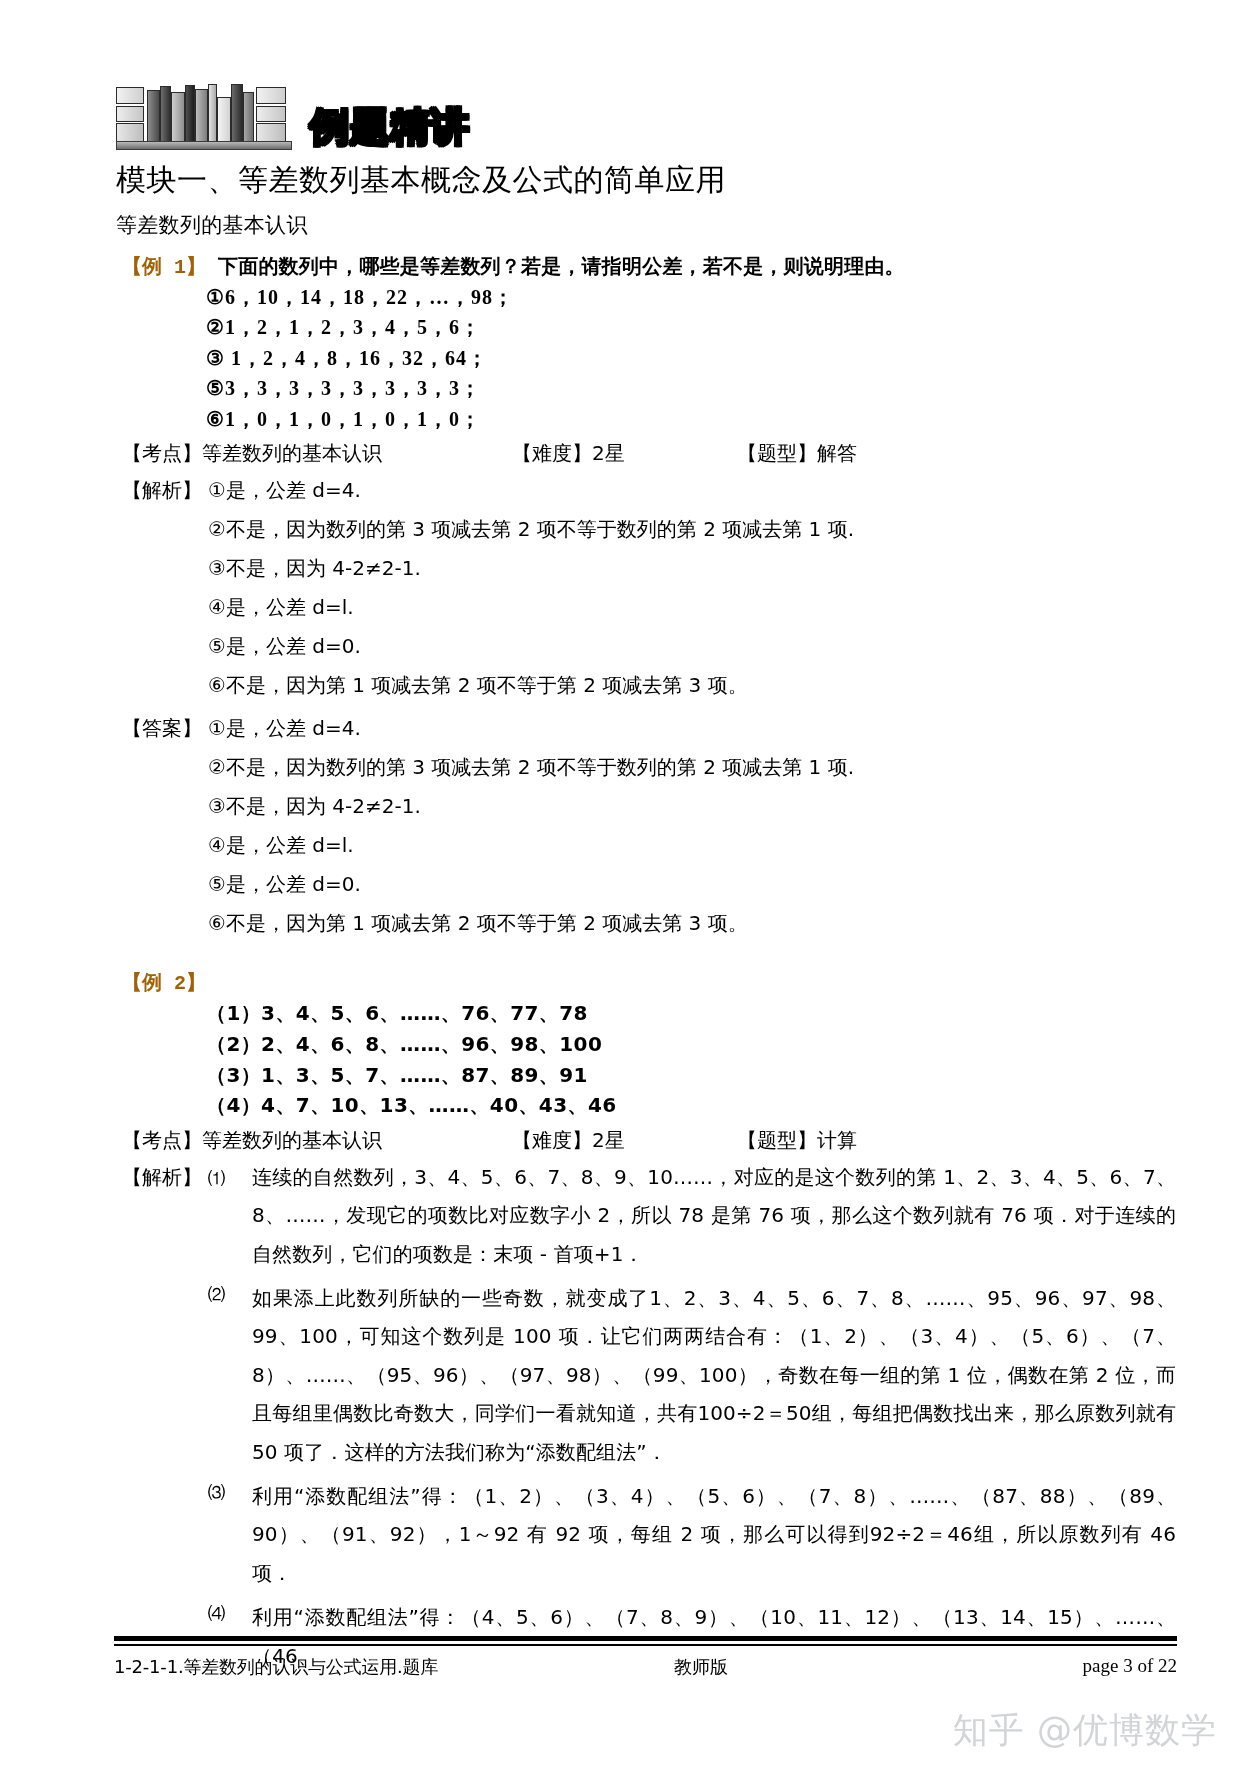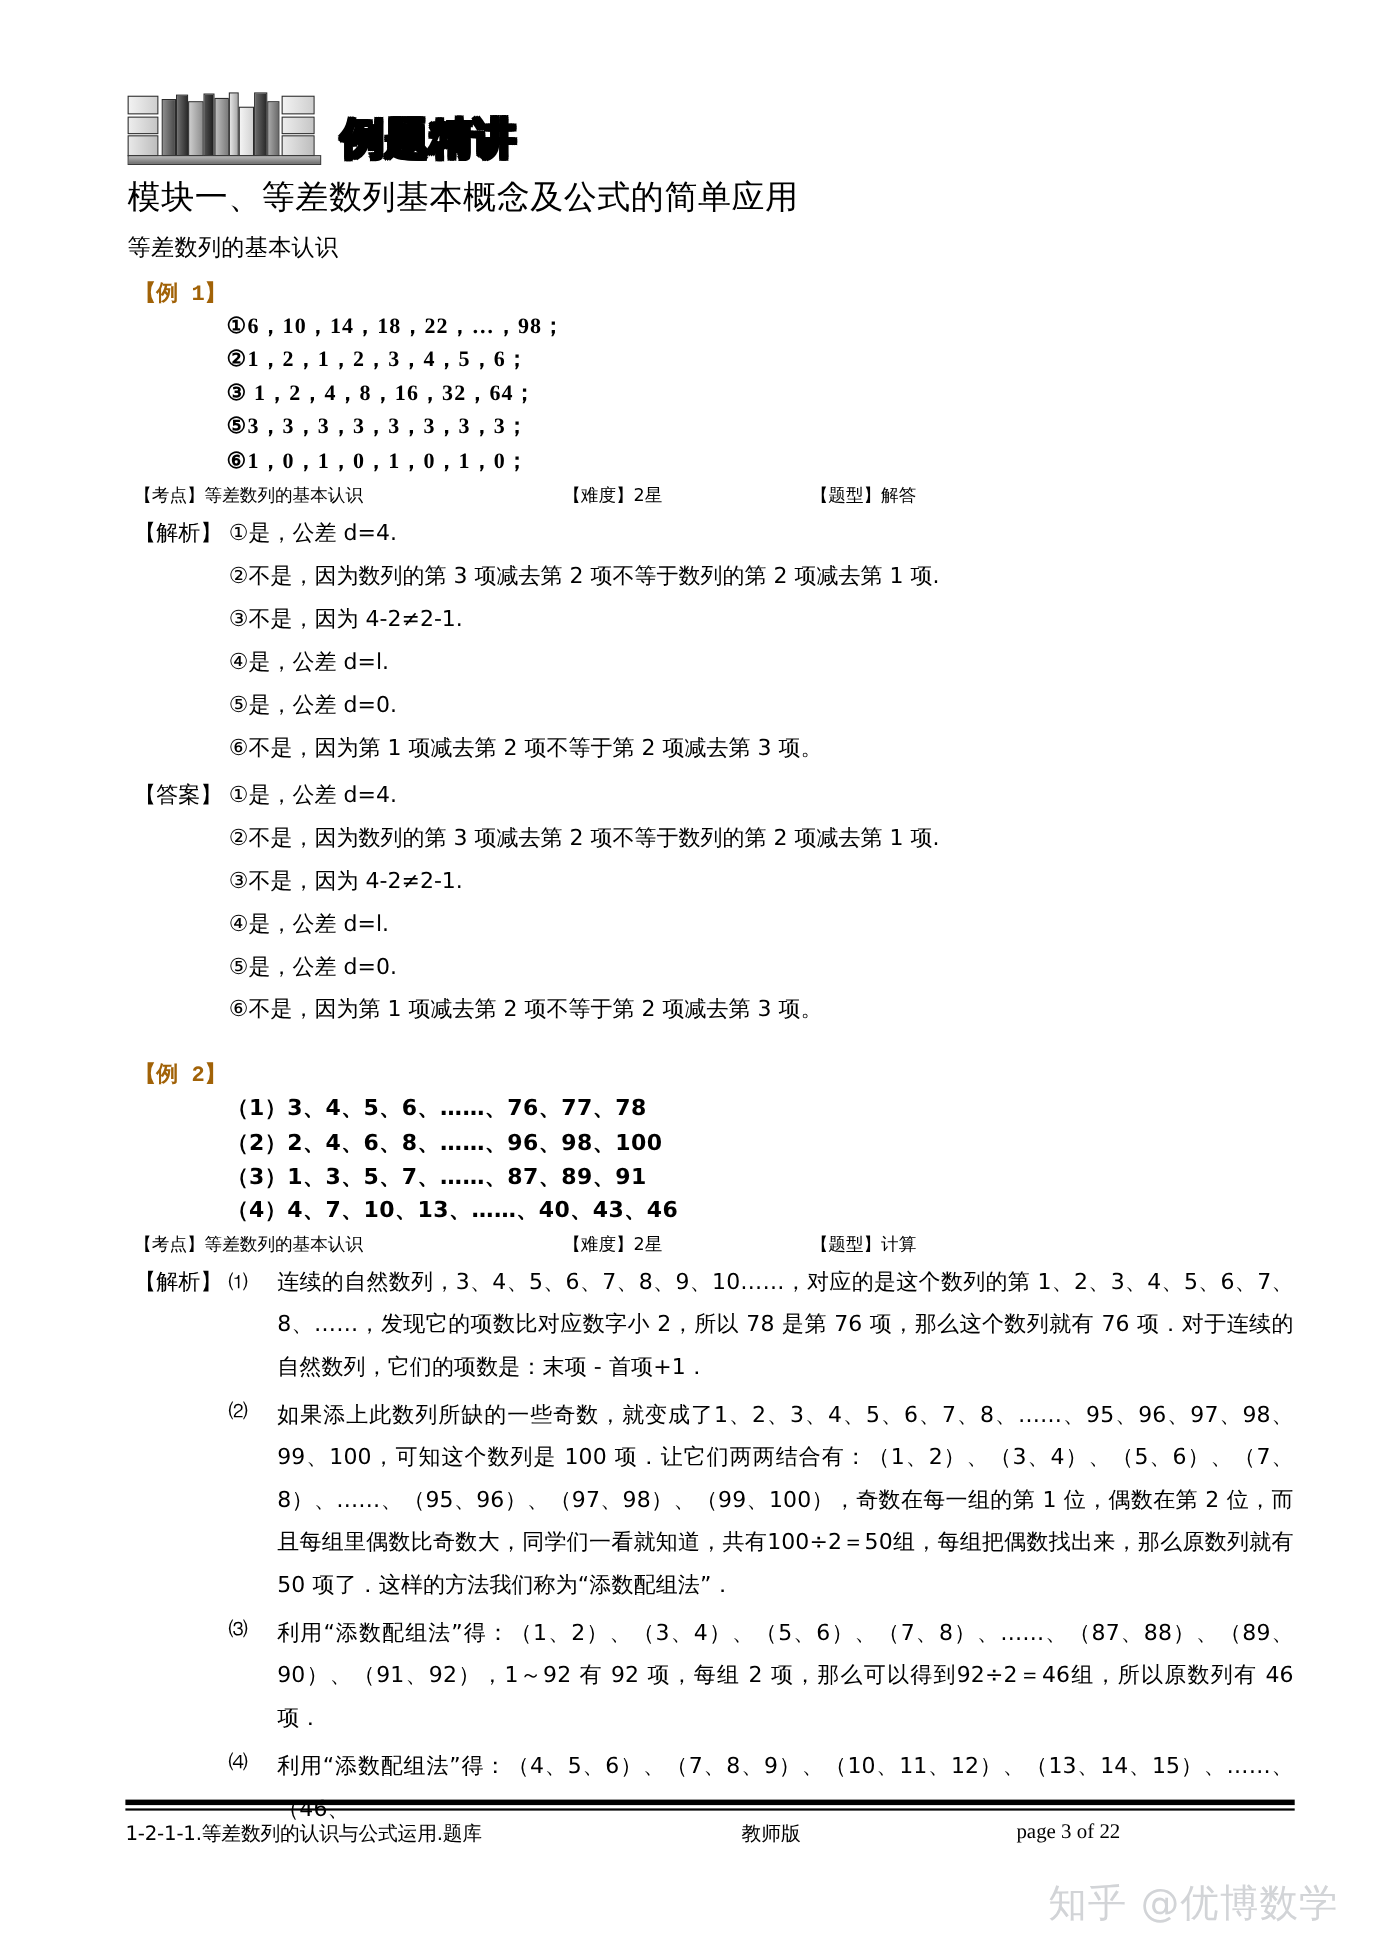--- a/index.html
+++ b/index.html
@@ -129,21 +129,21 @@
     font-family: "DejaVu Sans", sans-serif;
     font-weight: bold;
     letter-spacing: 0.4px;
   }
 
   
   .meta-row {
     display: flex;
     margin: 6px 0 4px 8px;
     font-family: "DejaVu Sans", sans-serif;
-    font-size: 16px;
+    font-size: 20px;
   }
   .meta-kp { width: 390px; }
   .meta-df { width: 225px; }
   .meta-tp { width: 240px; }
   .brk { white-space: pre; }
 
   
   .ana-block {
     margin: 4px 0 4px 8px;
     font-family: "DejaVu Sans", sans-serif;
@@ -205,21 +205,21 @@
     margin-top: 3px;
   }
   .footer-row {
     display: flex;
     margin-top: 9px;
     font-family: "DejaVu Sans", sans-serif;
     font-size: 18px;
   }
   .f-left { flex: 0 0 560px; letter-spacing: -0.2px; }
   .f-mid  { flex: 0 0 250px; }
-  .f-right{ flex: 1 1 auto; text-align: left;
+  .f-right{ flex: 1 1 auto; text-align: right;
             font-family: "Liberation Serif", serif; font-size: 19px; }
 
   
   .watermark {
     position: absolute;
     right: 48px;
     bottom: 24px;
     display: flex;
     align-items: center;
     color: #d2d4d7;
@@ -260,20 +260,21 @@
       <div class="banner-title">例题精讲</div>
     </div>
 
     <h1 class="module-title">模块一、等差数列基本概念及公式的简单应用</h1>
     <div class="subhead">等差数列的基本认识</div>
 
     <div>
 
       <div class="prob-head">
         <span class="ex-tag">【例 1】</span>
+        <span class="prob-stem">下面的数列中，哪些是等差数列？若是，请指明公差，若不是，则说明理由。</span>
       </div>
 
       <div class="seq-list">
         <div class="seq-line">①6，10，14，18，22，…，98；</div>
         <div class="seq-line">②1，2，1，2，3，4，5，6；</div>
         <div class="seq-line">③ 1，2，4，8，16，32，64；</div>
         <div class="seq-line">⑤3，3，3，3，3，3，3，3；</div>
         <div class="seq-line">⑥1，0，1，0，1，0，1，0；</div>
       </div>
 

